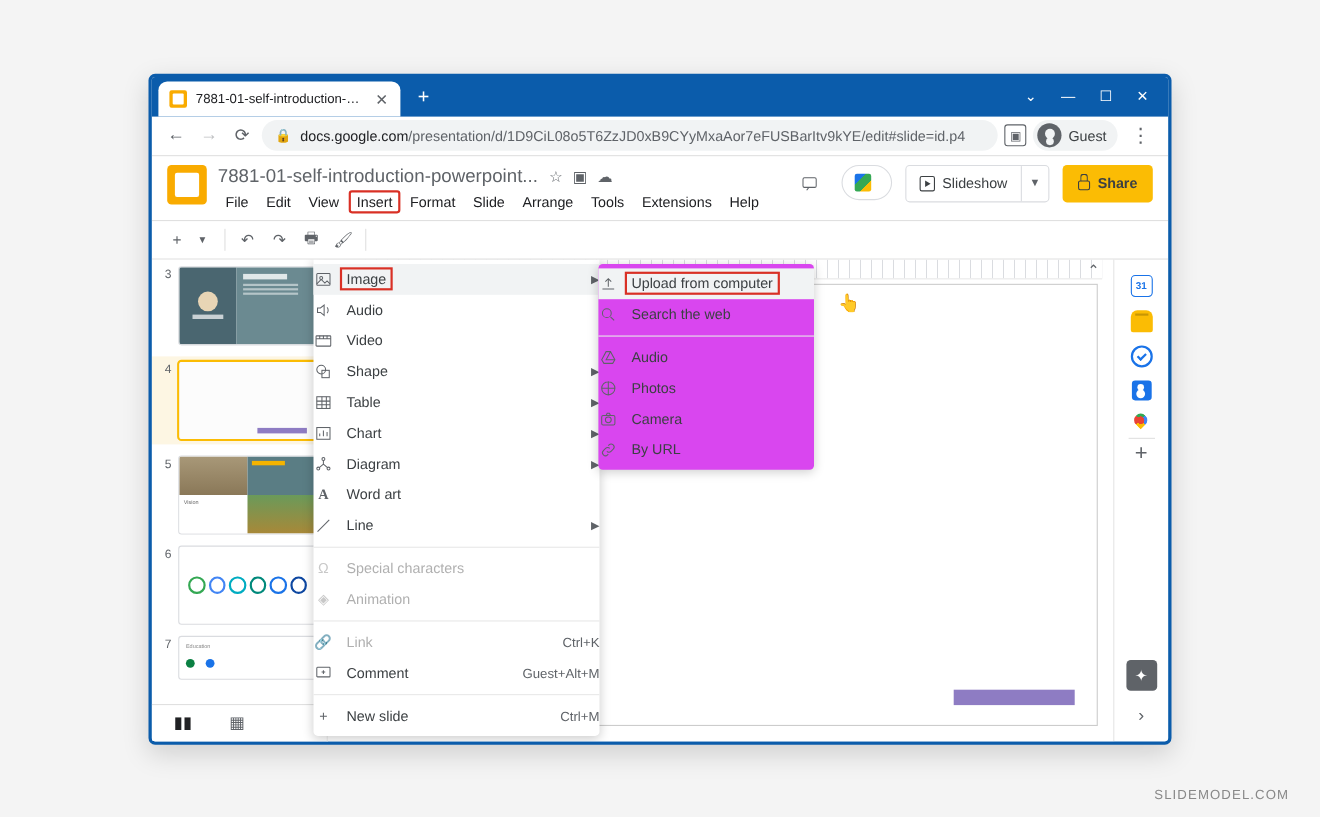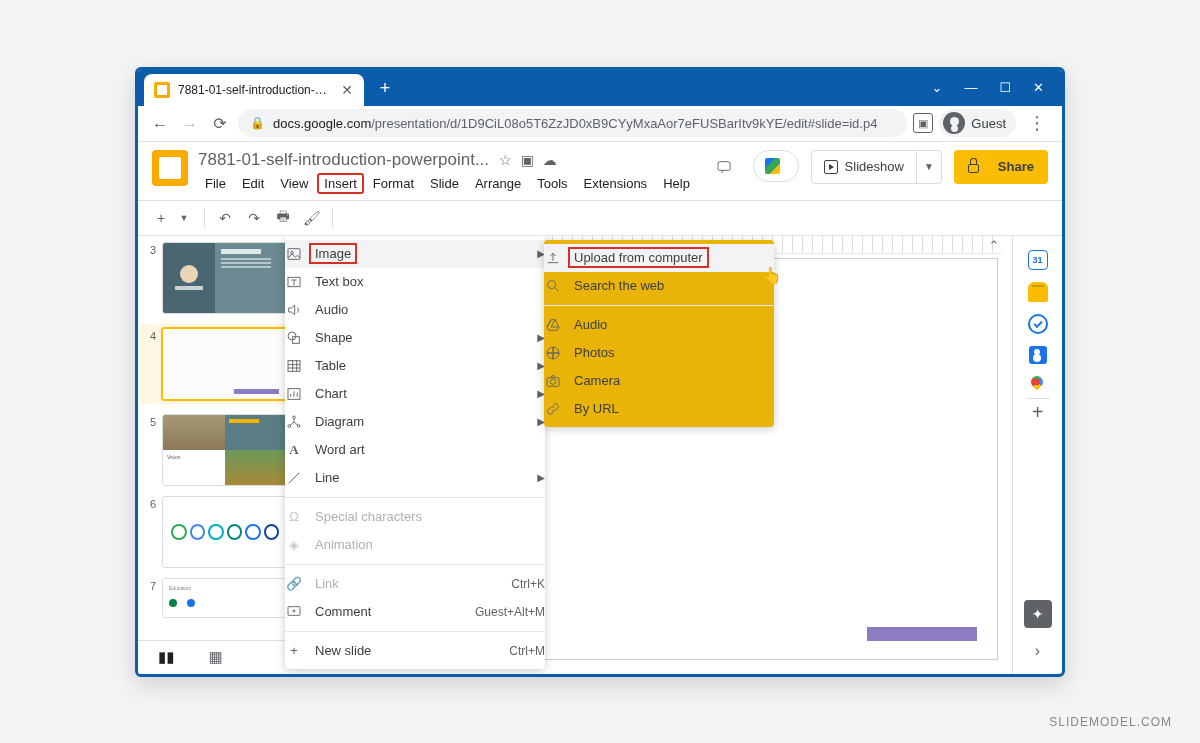--- a/index.html
+++ b/index.html
@@ -44,21 +44,21 @@
   .hdr-right { display:flex; gap:12px; }
   .hdr-icon { width:34px; height:34px; display:flex; align-items:center; justify-content:center; color:#5f6368; font-size:18px;}
   .meet-pill { width:46px; height:32px; border:1px solid #dadce0; border-radius:16px; display:flex; align-items:center; justify-content:center;}
   .meet-glyph { width:22px; height:16px; position:relative;}
   .meet-glyph::before { content:''; position:absolute; left:0; top:0; width:15px; height:16px; background:linear-gradient(135deg,#1a73e8 0 33%, #34a853 33% 66%, #fbbc04 66% 100%); border-radius:2px;}
   .slideshow { height:34px; border:1px solid #dadce0; border-radius:4px; display:flex; align-items:center;}
   .slideshow-main { display:flex; align-items:center; gap:7px; padding:0 12px; font-size:13px; color:#3c4043; border-right:1px solid #dadce0; height:100%;}
   .slideshow-drop { width:24px; text-align:center; color:#5f6368; font-size:10px;}
   .play2 { width:14px; height:14px; border:1.5px solid #3c4043; border-radius:2px; position:relative;}
   .play2::after{content:''; position:absolute; left:4px; top:3px; border-left:5px solid #3c4043; border-top:3.5px solid transparent; border-bottom:3.5px solid transparent;}
-  .share { height:34px; background:#fbbc04; border-radius:4px; display:flex; align-items:center; gap:19px; padding:0 14px; font-size:13px; font-weight:600; color:#3c4043;}
+  .share { height:34px; background:#fbbc04; border-radius:4px; display:flex; align-items:center; gap:7px; padding:0 14px; font-size:13px; font-weight:600; color:#3c4043;}
   .lock2 { width:11px; height:9px; border:1.5px solid #3c4043; border-radius:2px; position:relative; margin-top:3px;}
   .lock2::before { content:''; position:absolute; top:-7px; left:1.5px; width:5px; height:6px; border:1.5px solid #3c4043; border-bottom:none; border-radius:3px 3px 0 0;}
 
   
   .toolbar { height:36px; border-top:1px solid #e0e0e0; border-bottom:1px solid #e0e0e0; display:flex; align-items:center; padding:0 10px; gap:3px; margin-top:6px;}
   .tbtn { width:26px; height:26px; display:flex; align-items:center; justify-content:center; color:#5f6368; font-size:14px;}
   .tsep { width:1px; height:20px; background:#e0e0e0; margin:0 4px;}
 
   
   .content { flex:1; display:flex; position:relative; overflow:hidden;}
@@ -119,21 +119,21 @@
   .r-user::after{content:''; position:absolute; left:5px; top:3px; width:6px; height:6px; background:#fff; border-radius:50%; box-shadow:0 6px 0 1px #fff;}
   .r-maps{ position:relative;}
   .r-maps::before{content:''; position:absolute; left:3px; top:0; width:12px;height:12px; background:radial-gradient(circle, #ea4335 40%, transparent 41%), conic-gradient(#34a853 0 90deg, #4285f4 90deg 180deg, #fbbc04 180deg 270deg, #ea4335 270deg 360deg); border-radius:50% 50% 50% 0; transform:rotate(-45deg);}
   .rail-sep { width:24px; height:1px; background:#e0e0e0; margin:-10px 0;}
   .rail-plus { font-size:20px; color:#5f6368; font-weight:300;}
   .rail-bottom { margin-top:auto; display:flex; flex-direction:column; align-items:center; gap:14px;}
   .explore { width:28px; height:28px; background:#5f6368; border-radius:4px; display:flex; align-items:center; justify-content:center; color:#fff; font-size:14px;}
 
   
   .dd1 { position:absolute; top:0; left:147px; width:260px; background:#fff; box-shadow:0 2px 10px rgba(0,0,0,.2); border-radius:0 0 4px 4px; padding:4px 0; z-index:10;}
-  .dd2 { position:absolute; top:4px; left:406px; width:230px; background:#eab308; box-shadow:0 2px 10px rgba(0,0,0,.2); border-radius:4px; padding:4px 0; z-index:11;}
+  .dd2 { position:absolute; top:4px; left:406px; width:196px; background:#d946ef; box-shadow:0 2px 10px rgba(0,0,0,.2); border-radius:4px; padding:4px 0; z-index:11;}
   .dditem { display:flex; align-items:center; height:28px; padding:0 0; font-size:13px; color:#3c4043; gap:12px; position:relative;}
   .dditem.sel { background:#f1f3f4;}
   .dditem.dis { color:#b0b0b0;}
   .dditem.hl-red { }
   .dditem.hl-red .lbl { outline:2px solid #d93025; padding:1px 4px; margin-left:-4px;}
   .dd-ico { width:18px; height:18px; display:flex; align-items:center; justify-content:center; color:#5f6368; font-size:13px;}
   .dditem.dis .dd-ico { color:#c8c8c8;}
   .dd-arrow { margin-left:auto; font-size:10px; color:#5f6368;}
   .dd-short { margin-left:auto; font-size:12px; color:#5f6368;}
   .ddsep { height:1px; background:#e8e8e8; margin:5px 0;}
@@ -333,34 +333,34 @@
               <circle cx="9" cy="10" r="2"></circle>
               <path d="M3 18l6-6 5 5 3-3 4 4"></path>
             </svg>
           </span>
         <span class="lbl">Image</span>
         <span class="dd-arrow">▶</span>
       </div>
       <div class="dditem">
           <span class="dd-ico">
             <svg class="ico" viewBox="0 0 24 24">
-              <rect x="3" y="5" width="18" height="14"></rect>
-              <path d="M8 9h8M12 9v8"></path>
-            </svg>
-          </span>
-          <span>Text box</span>
-        </div>
-      <div class="dditem">
-          <span class="dd-ico">
-            <svg class="ico" viewBox="0 0 24 24">
               <path d="M4 9v6h4l5 4V5L8 9H4z"></path>
               <path d="M17 8c2 2 2 6 0 8"></path>
             </svg>
           </span>
           <span>Audio</span>
+        </div>
+      <div class="dditem">
+          <span class="dd-ico">
+            <svg class="ico" viewBox="0 0 24 24">
+              <rect x="2" y="5" width="20" height="14" rx="1"></rect>
+              <path d="M2 9h20M7 5v4M12 5v4M17 5v4"></path>
+            </svg>
+          </span>
+          <span>Video</span>
         </div>
       <div class="dditem">
           <span class="dd-ico">
             <svg class="ico" viewBox="0 0 24 24">
               <circle cx="9" cy="9" r="6"></circle>
               <rect x="10" y="10" width="10" height="10"></rect>
             </svg>
           </span>
           <span>Shape</span>
           <span class="dd-arrow">▶</span>

